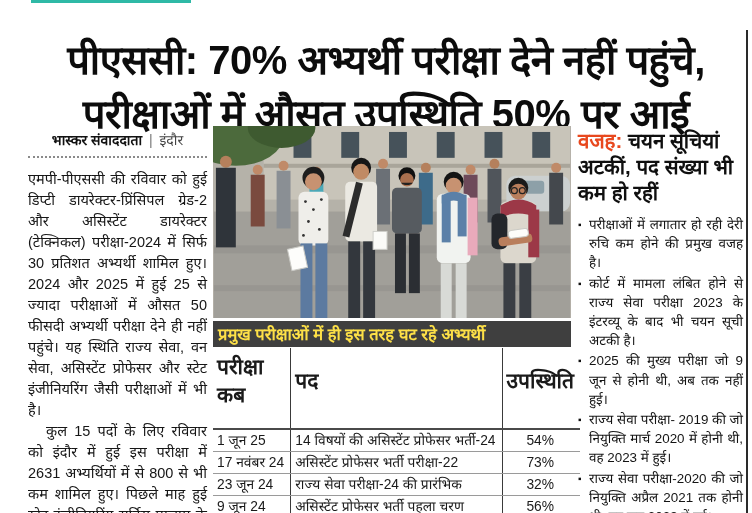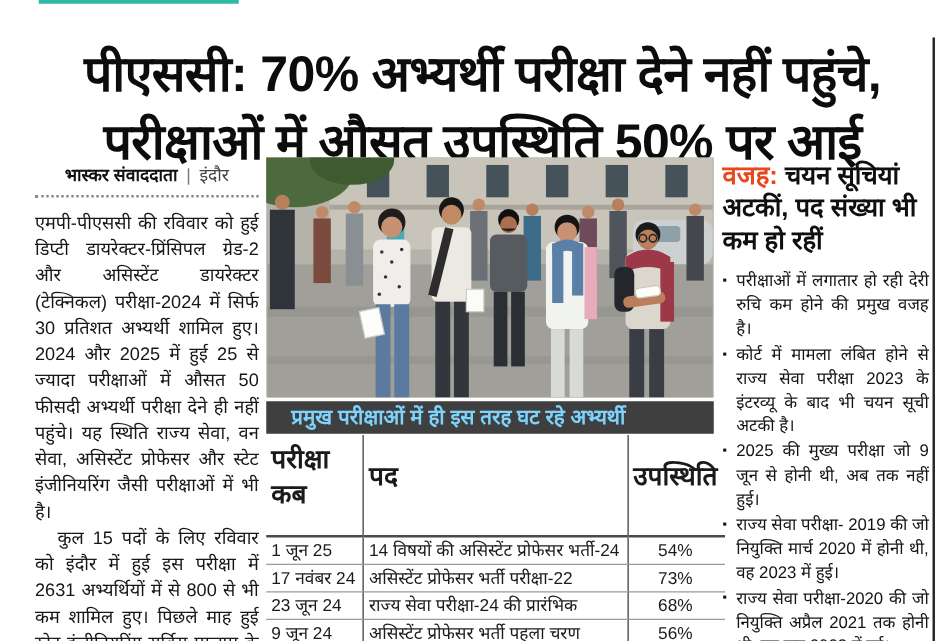--- a/index.html
+++ b/index.html
@@ -17,22 +17,22 @@
   .byline .author{font-weight:700;color:#111;}
   .byline .sep{color:#777;padding:0 3px;}
   .byline .loc{color:#444;}
   .body-text p{margin:0;font-size:14.5px;line-height:21px;text-align:justify;color:#161616;}
   .body-text p:first-child{margin-top:11px;}
   .body-text p + p{text-indent:18px;}
 
   
   .col-mid{position:absolute;left:213px;top:126px;width:358px;}
   .photo{display:block;width:358px;height:192px;background:#b5b2a9;}
-  .table-title{margin-top:3px;background:var(--table_strip_bg,#3f3f3f);color:#7dd3fc;font-weight:700;
-               font-size:16.5px;line-height:24px;padding:1px 20px;white-space:nowrap;}
+  .table-title{margin-top:3px;background:var(--table_strip_bg,#3f3f3f);color:#fde047;font-weight:700;
+               font-size:16.5px;line-height:24px;padding:1px 5px;white-space:nowrap;}
   table.stats{width:100%;border-collapse:collapse;margin-top:1px;}
   table.stats th{font-size:21px;font-weight:700;text-align:left;padding:4px 6px 20px 4px;border-bottom:2px solid #4a4a4a;}
   table.stats td{font-size:13.8px;padding:2px 6px 2px 4px;border-bottom:1px solid #9a9a9a;line-height:17px;white-space:nowrap;}
   table.stats tr:last-child td{border-bottom:1.5px solid #6a6a6a;}
   .cdate{width:90px;border-right:1.5px solid #3a3a3a;}
   .cpost{border-right:1.5px solid #3a3a3a;}
   .catt{width:56px;text-align:center;}
   th.catt{text-align:center;}
 
   
@@ -190,21 +190,21 @@
           <td class="catt">54%</td>
         </tr>
         <tr>
           <td class="cdate">17 नवंबर 24</td>
           <td class="cpost">असिस्टेंट प्रोफेसर भर्ती परीक्षा-22</td>
           <td class="catt">73%</td>
         </tr>
         <tr>
           <td class="cdate">23 जून 24</td>
           <td class="cpost">राज्य सेवा परीक्षा-24 की प्रारंभिक</td>
-          <td class="catt">68%</td>
+          <td class="catt">32%</td>
         </tr>
         <tr>
           <td class="cdate">9 जून 24</td>
           <td class="cpost">असिस्टेंट प्रोफेसर भर्ती पहला चरण</td>
           <td class="catt">56%</td>
         </tr>
       </tbody>
     </table>
   </div>
 

